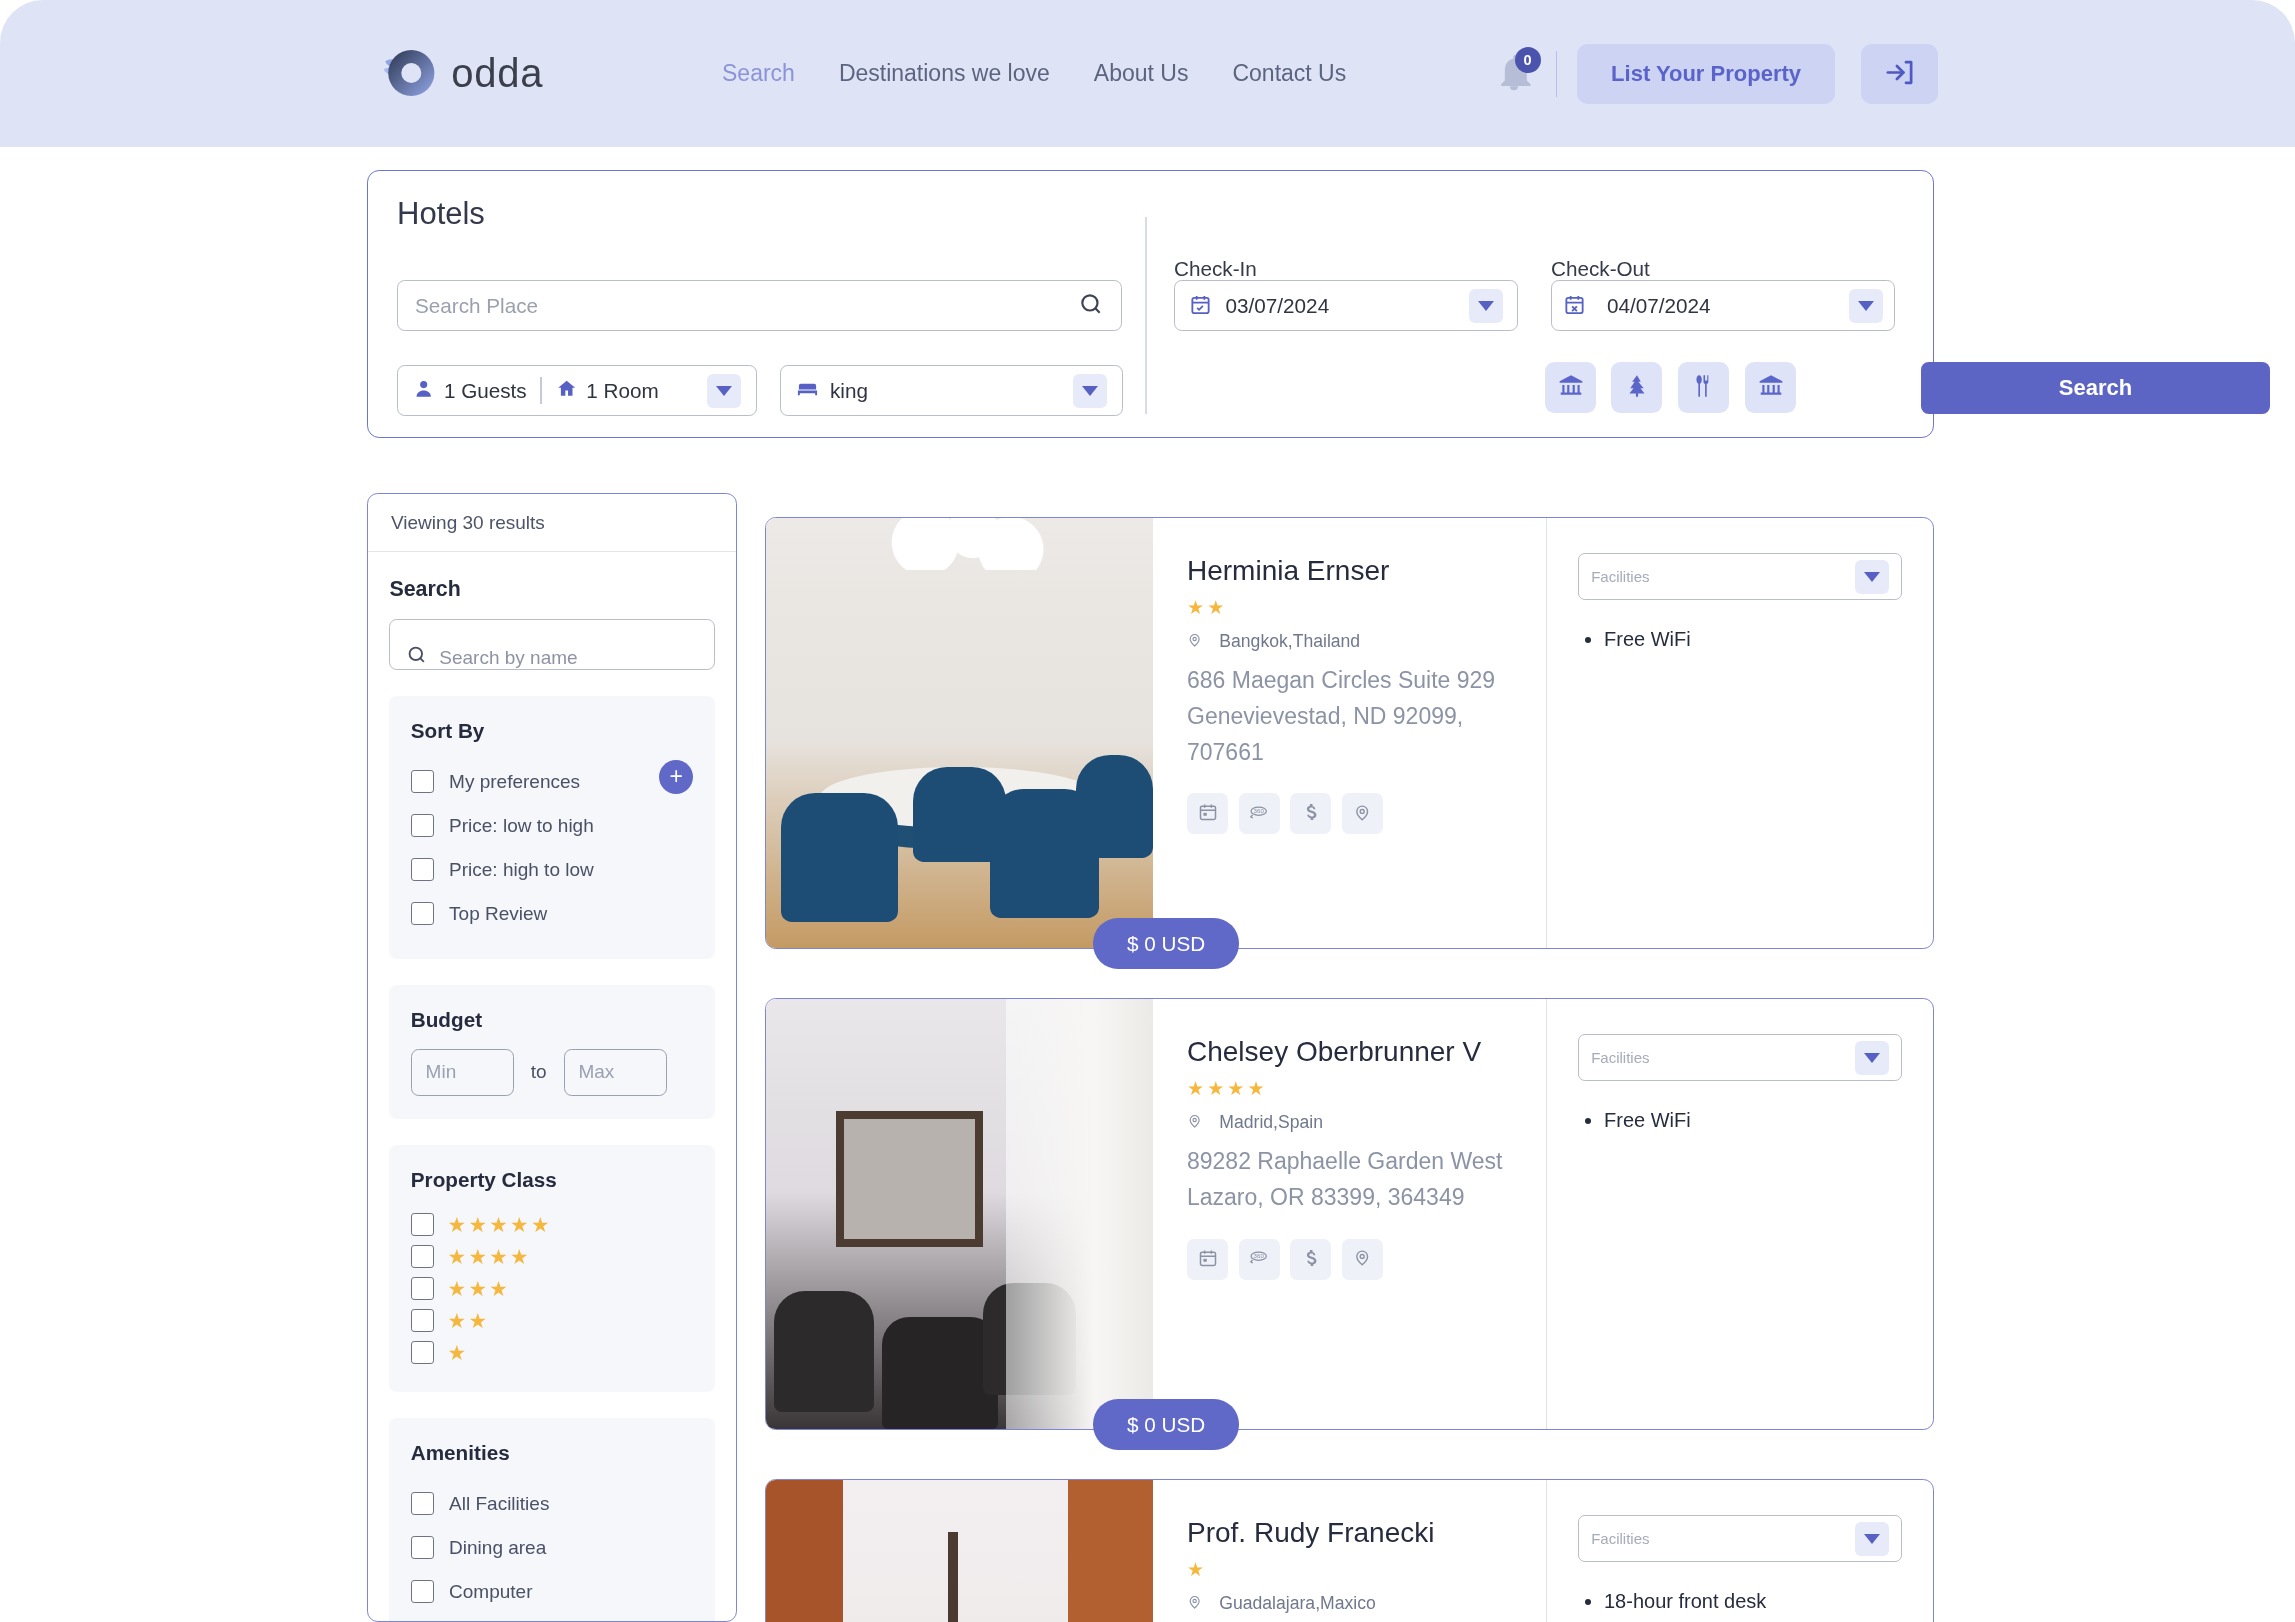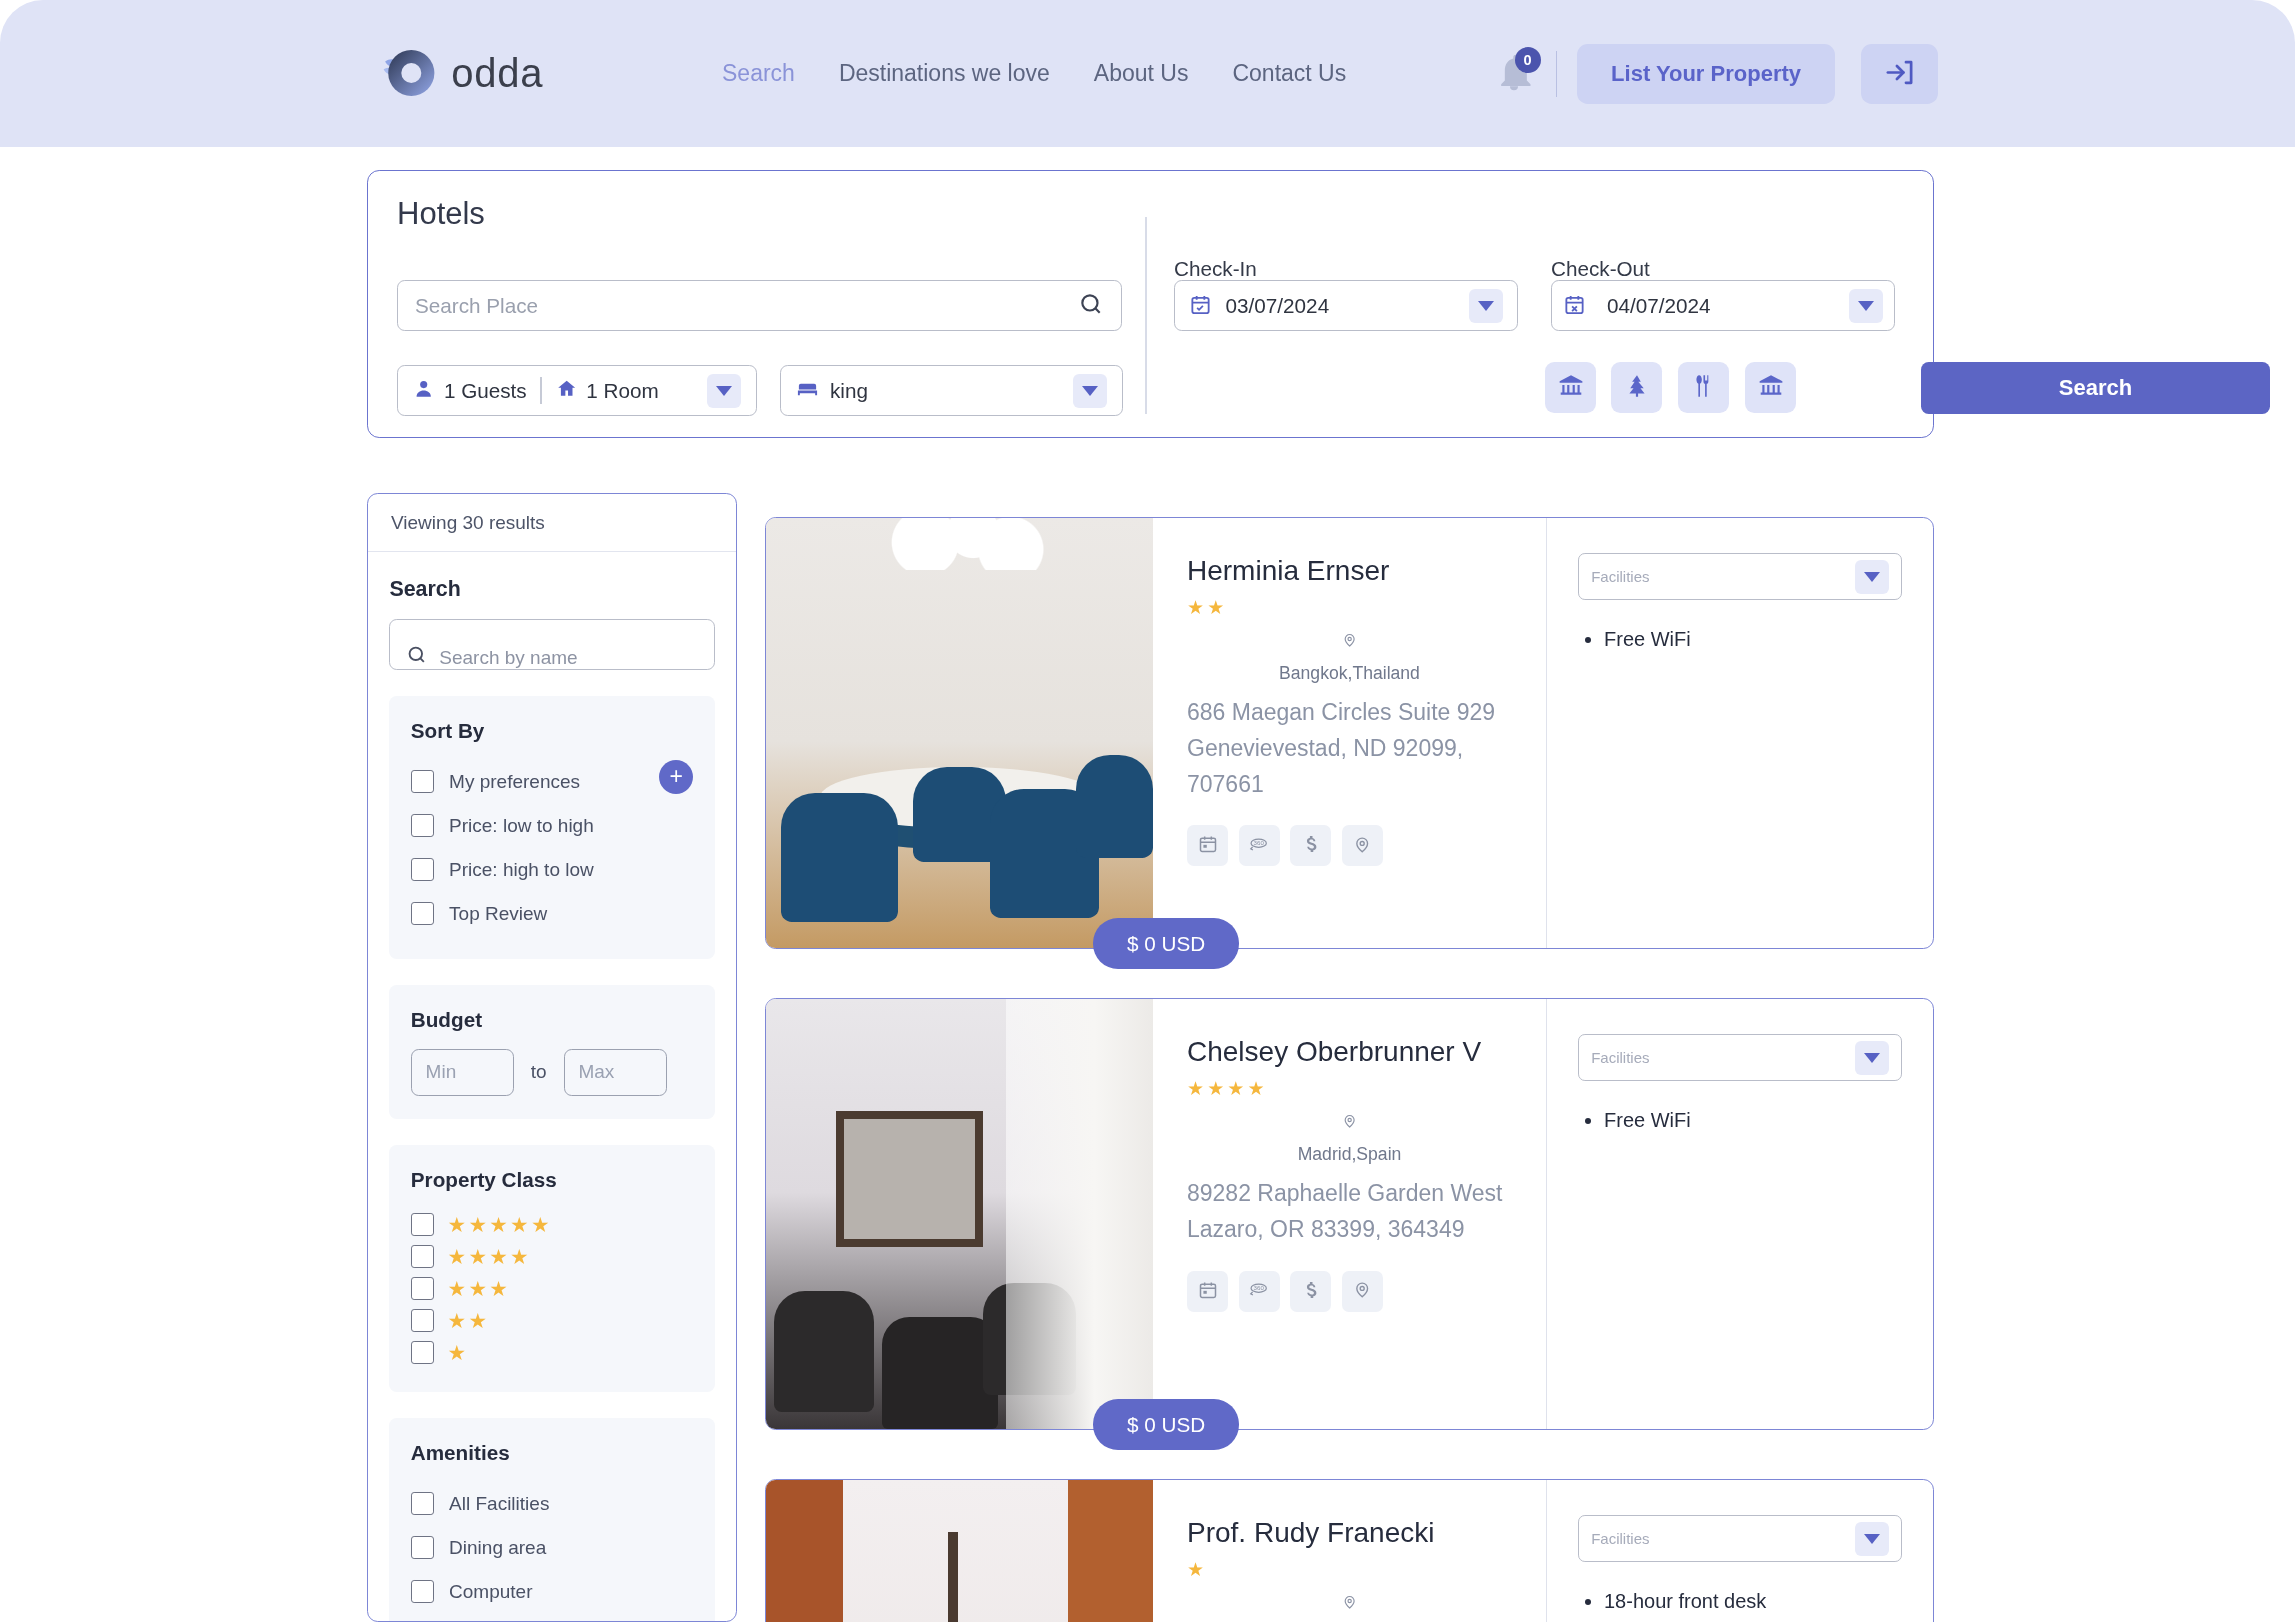--- a/index.html
+++ b/index.html
@@ -179,21 +179,21 @@
   .rcard-img {
     width: 387px; height: 100%; border-radius: 9.2px 0 0 9.2px;
     overflow: hidden; flex-shrink: 0; position: relative;
   }
   .rcard-mid {
     flex: 1; padding: 37px 34px 0 34px; border-right: 1.1px solid #dfe2ec;
     max-width: 396px;
   }
   .r-name { font-size: 28px; color: #262c3d; font-weight: 400; }
   .r-stars { margin-top: 9.2px; color: #f5b73d; font-size: 19px; letter-spacing: 3.1px; }
-  .r-city { margin-top: 12.2px; font-size: 17.6px; color: #70788c; display: flex; align-items: center; gap: 11px; flex-direction: column; }
+  .r-city { margin-top: 12.2px; font-size: 17.6px; color: #70788c; display: flex; align-items: center; gap: 17px; }
   .r-addr { margin-top: 11px; font-size: 23px; color: #8b93a5; line-height: 1.55; max-width: 358px; }
   .r-icons { margin-top: 23px; display: flex; gap: 10.7px; }
   .r-ibtn {
     width: 41px; height: 41px; border-radius: 6.9px; background: #eef1f7;
     border: none; cursor: pointer; display: flex; align-items: center; justify-content: center;
   }
   .rcard-right { width: 386px; padding: 35px 31px 0 31px; }
   .facilities-sel {
     height: 47px; border: 1.1px solid #b9bdc9; border-radius: 6.9px;
     display: flex; align-items: center; padding: 0 12.2px;

